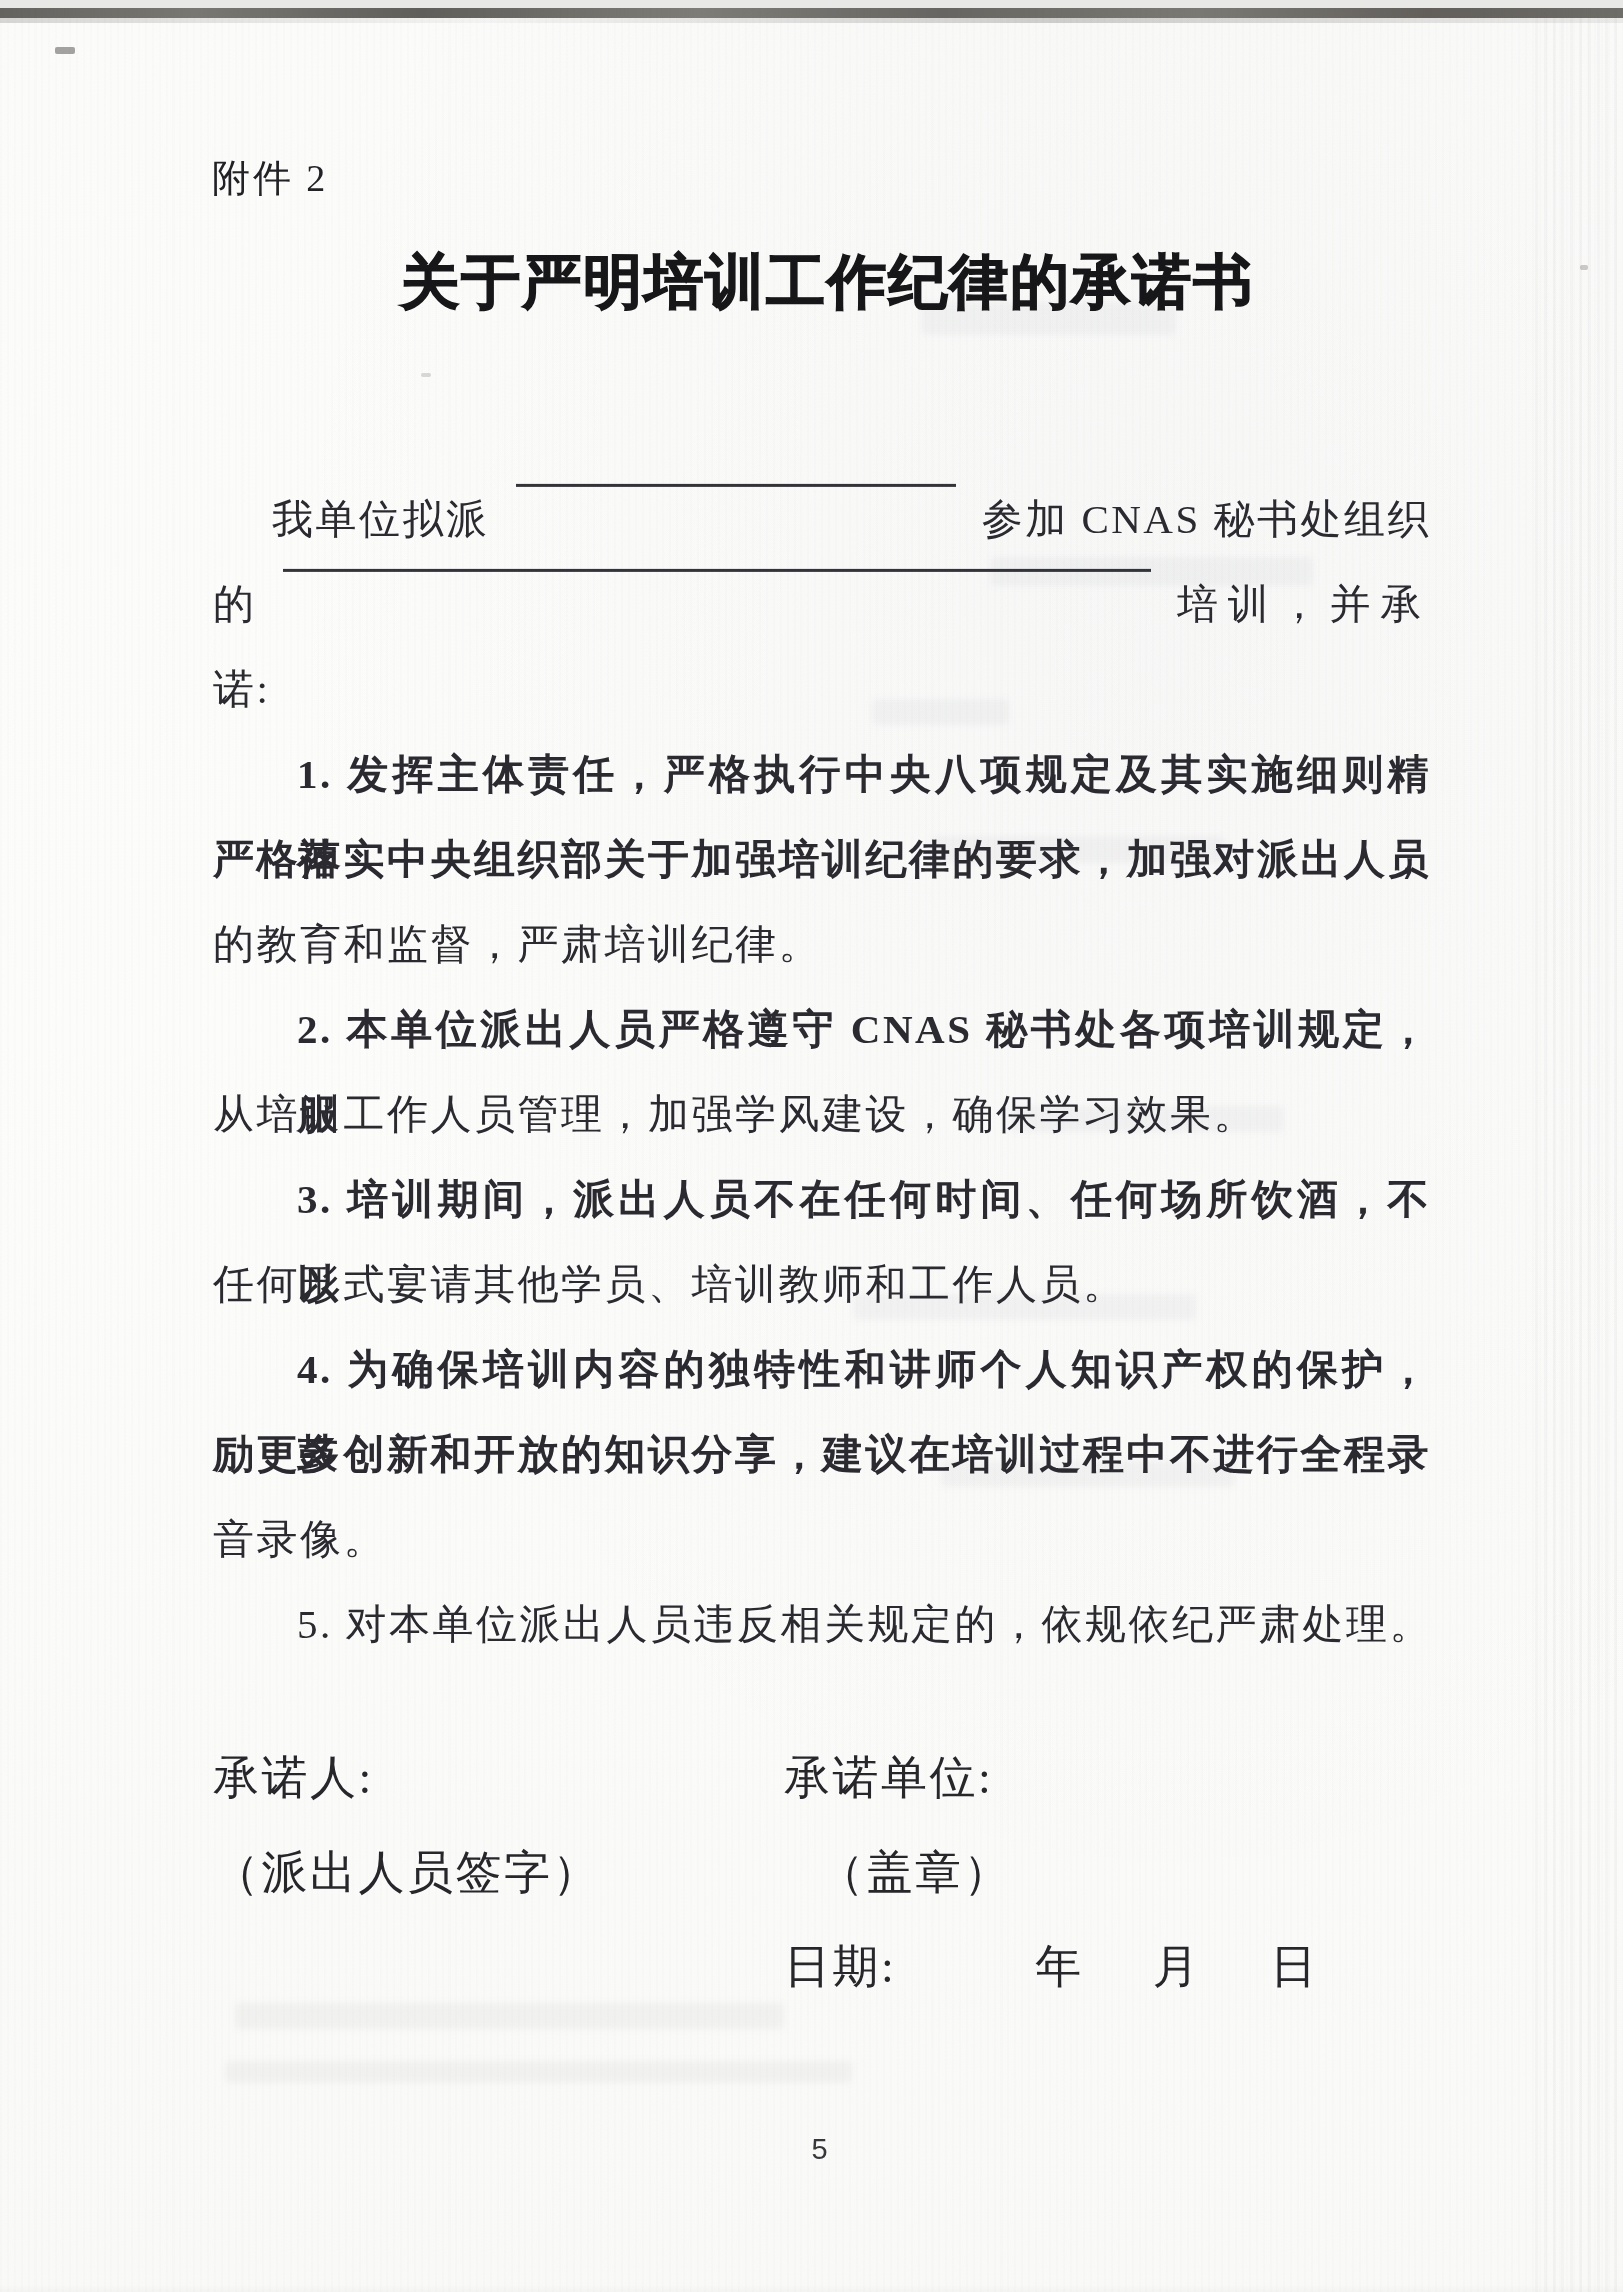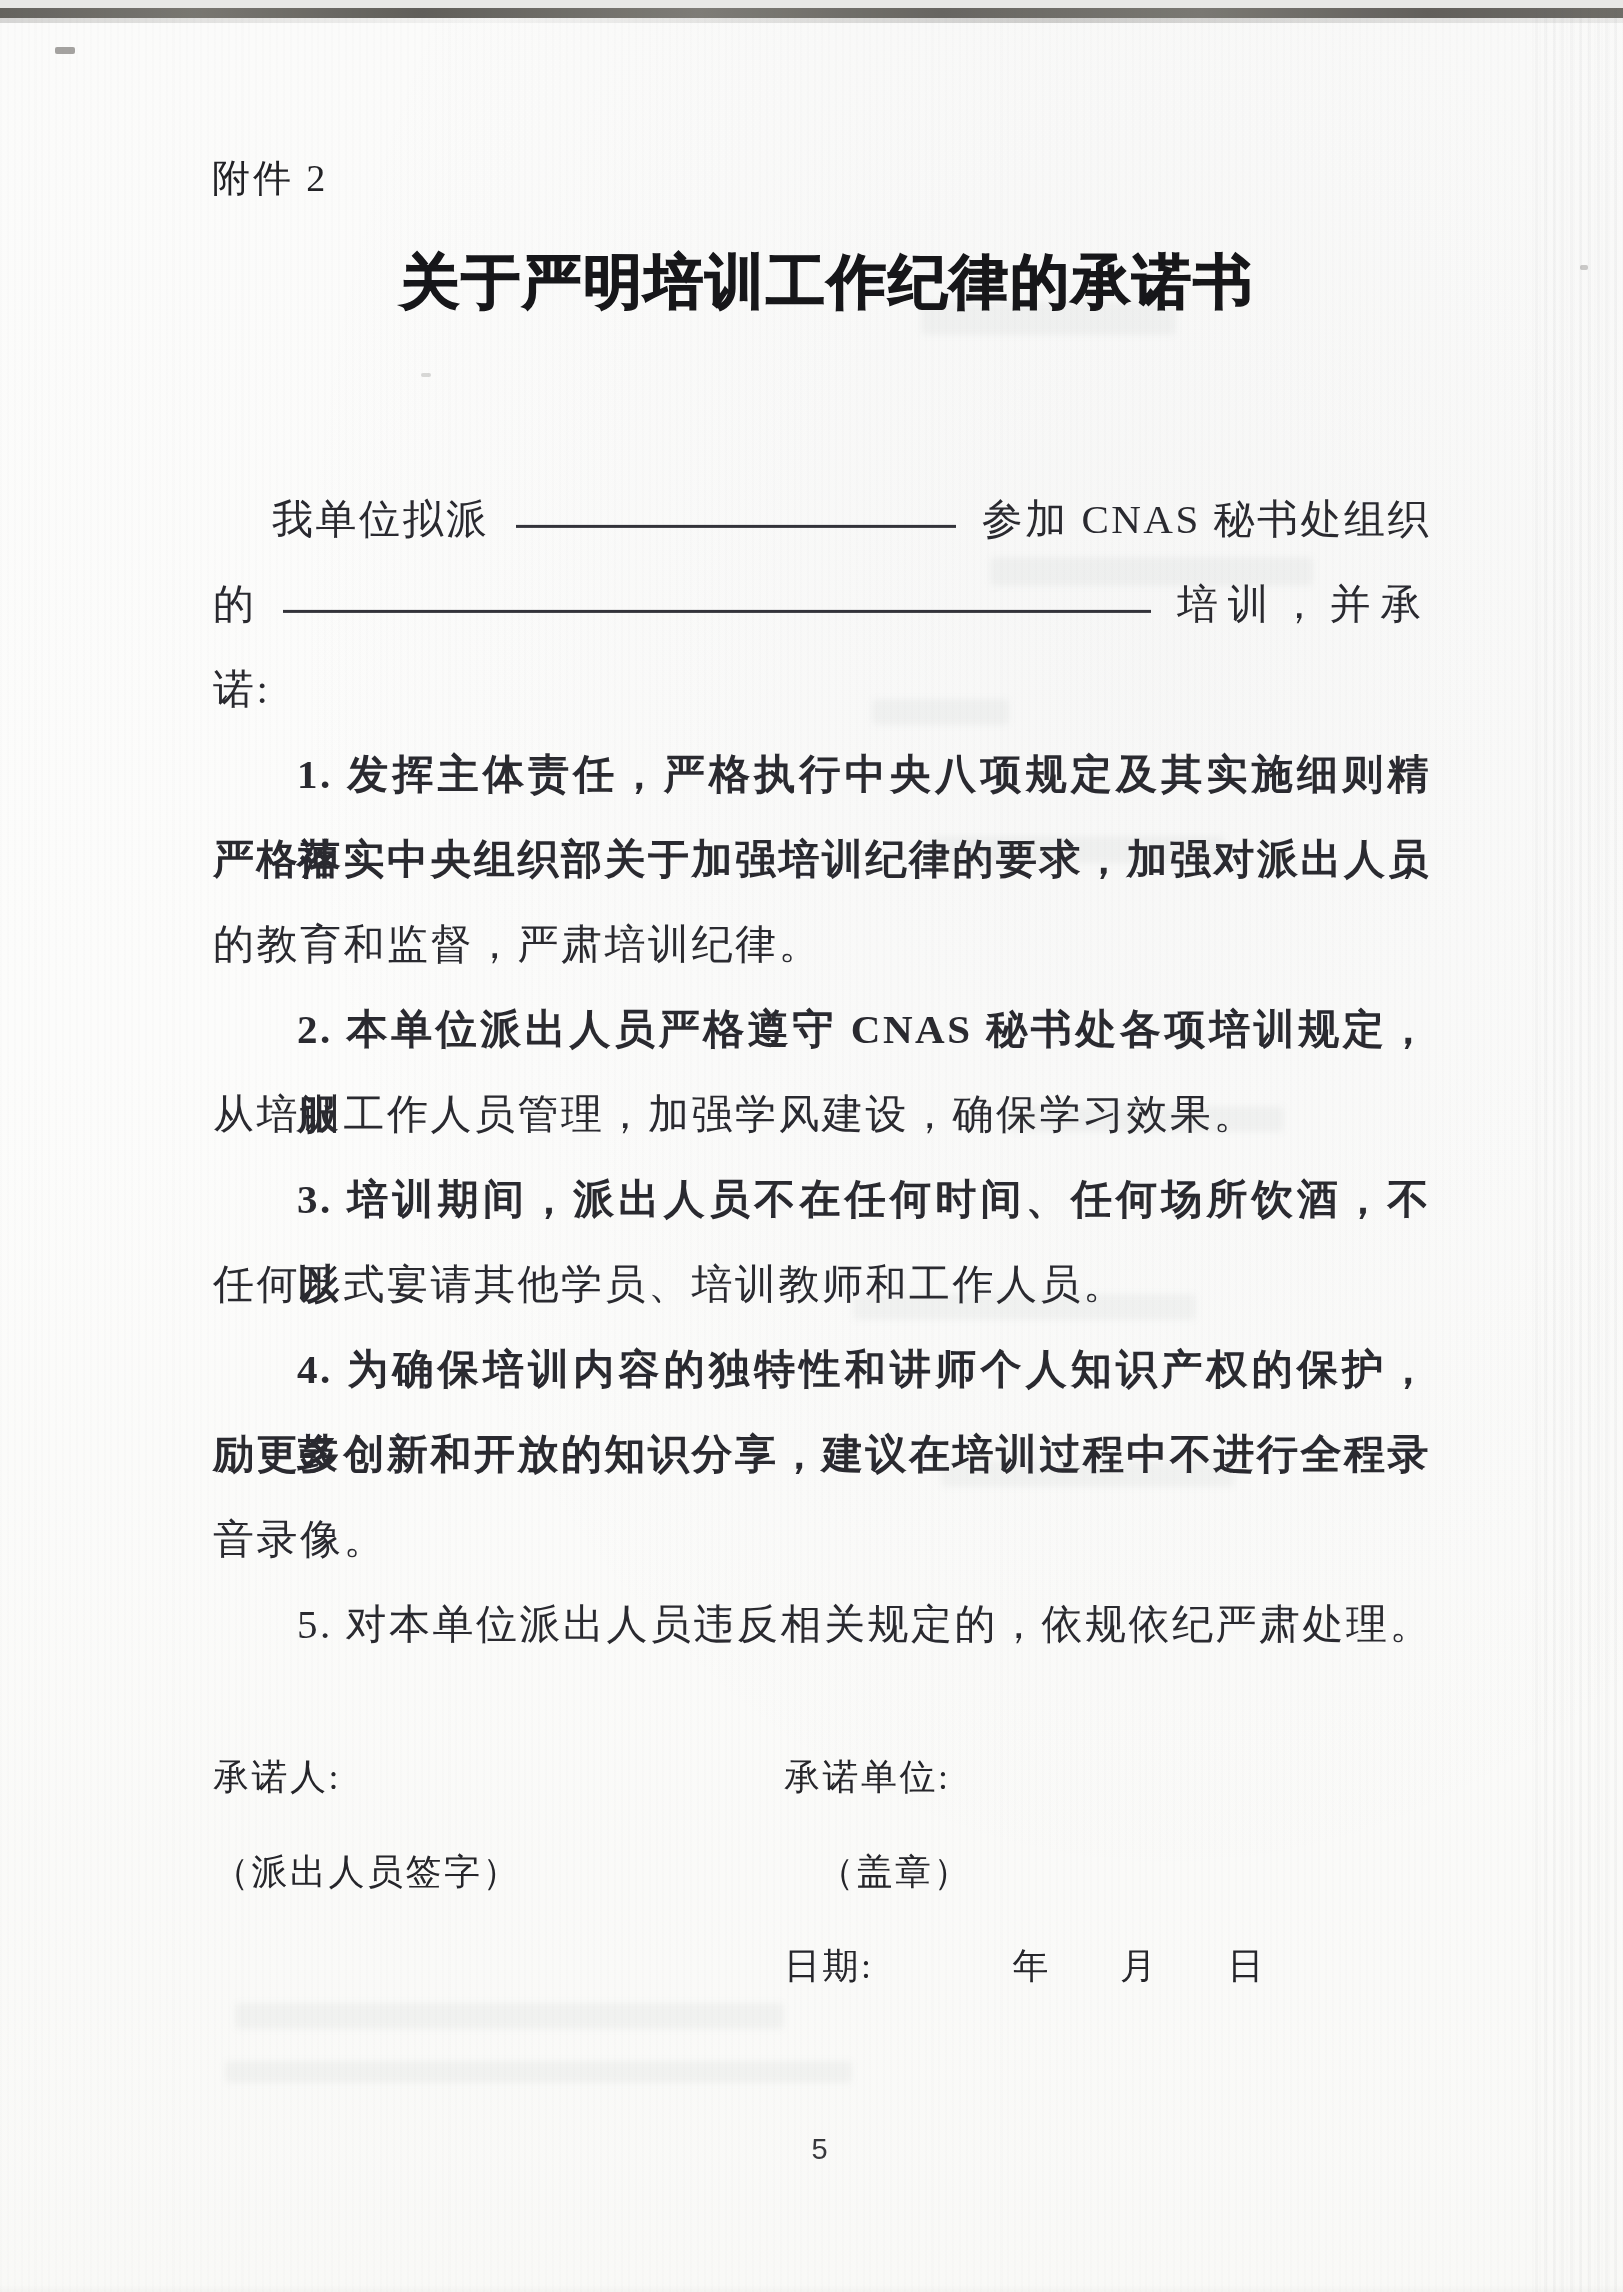--- a/index.html
+++ b/index.html
@@ -56,33 +56,33 @@
     font-family: "Liberation Serif", "DejaVu Serif", serif;
     font-weight: 700; font-size: 59px; letter-spacing: 2px; color: #17171a;
     -webkit-text-stroke: 1.2px #17171a;
   }
 
   .body-text { position: absolute; left: 213px; top: 469px; width: 1218px; }
   .bline {
     height: 85px; line-height: 85px;
     font-size: 41px; letter-spacing: 2.5px; white-space: nowrap; color: #2a2a30;
   }
-  .bline.flex { display: flex; align-items: center; white-space: nowrap; gap: 26px; }
+  .bline.flex { display: flex; align-items: flex-start; white-space: nowrap; gap: 26px; }
   .indent { padding-left: 59px; }
   .indent2 { padding-left: 84px; }
   .just { text-align: justify; text-align-last: justify; white-space: normal; font-weight: bold; }
   .blank {
     display: inline-block; height: 1px;
     border-bottom: 3.9px solid #33333a; transform: translateY(5.9px);
   }
   .blank.b1 { width: 519px; }
   .blank.b2 { width: 912px; }
   .sp { letter-spacing: 9.8px; }
 
-  .sig { position: absolute; font-size: 36px; letter-spacing: 2.5px; line-height: 59px; color: #26262b; white-space: nowrap; }
+  .sig { position: absolute; font-size: 46px; letter-spacing: 2.5px; line-height: 59px; color: #26262b; white-space: nowrap; }
   .sig-promiser       { left: 213px; top: 1740px; }
   .sig-promiser-note  { left: 213px; top: 1835px; }
   .sig-unit           { left: 784px; top: 1740px; }
   .sig-unit-note      { left: 818px; top: 1835px; }
   .sig-date           { left: 784px; top: 1929px; }
   .sig-date .gap1 { display: inline-block; width: 139px; }
   .sig-date .gap2 { display: inline-block; width: 69px; }
 
   .page-number {
     position: absolute; left: 790px; top: 2125px; width: 59px;

